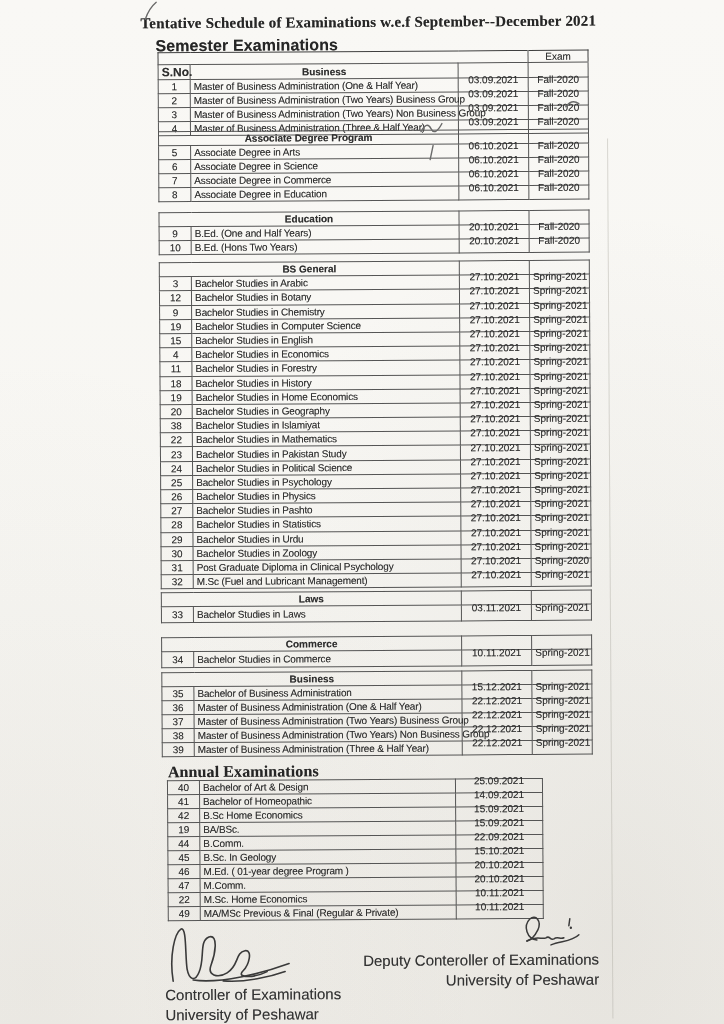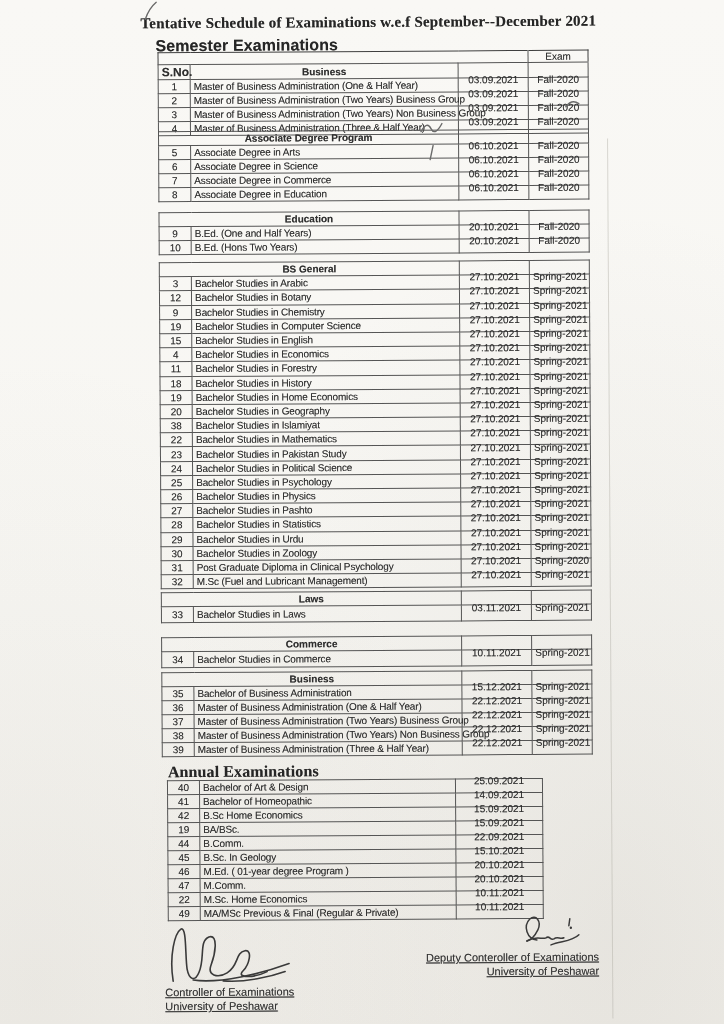--- a/index.html
+++ b/index.html
@@ -50,21 +50,21 @@
   #t-sec1{top:130px;left:160px;width:430px;}
   #t-sec2{top:211px;left:160px;width:430px;}
   #t-sec3{top:261px;left:160px;width:430px;}
   #t-sec4{top:591px;left:160px;width:430px;}
   #t-sec5{top:636px;left:160px;width:430px;}
   #t-sec6{top:671px;left:160px;width:430px;}
   #t-sec3 td{height:13.2px;}
   #t-sec4 td.data, #t-sec5 td.data{height:15px;}
   #t-annual{top:779px;left:165px;width:375px;}
 
-  .sig{position:absolute;font-size:11px;color:#333;line-height:1.3;text-shadow:0 0 .4px rgba(70,70,70,.5);text-decoration:underline;}
+  .sig{position:absolute;font-size:15px;color:#333;line-height:1.3;text-shadow:0 0 .4px rgba(70,70,70,.5);}
   #sig-left{top:924px;left:162px;}
   #sig-right{top:915px;right:128px;text-align:right;}
   .sig svg{display:block;}
   #sig-right svg{margin-left:auto;margin-right:18px;}
 
   .fold-line{position:absolute;left:609px;top:140px;width:1px;height:880px;background:rgba(175,172,163,0.45);}
   .pen{position:absolute;}
   .pen path{stroke:#6a6a6a;stroke-width:1.4;fill:none;stroke-linecap:round;}
 </style>
 </head>

